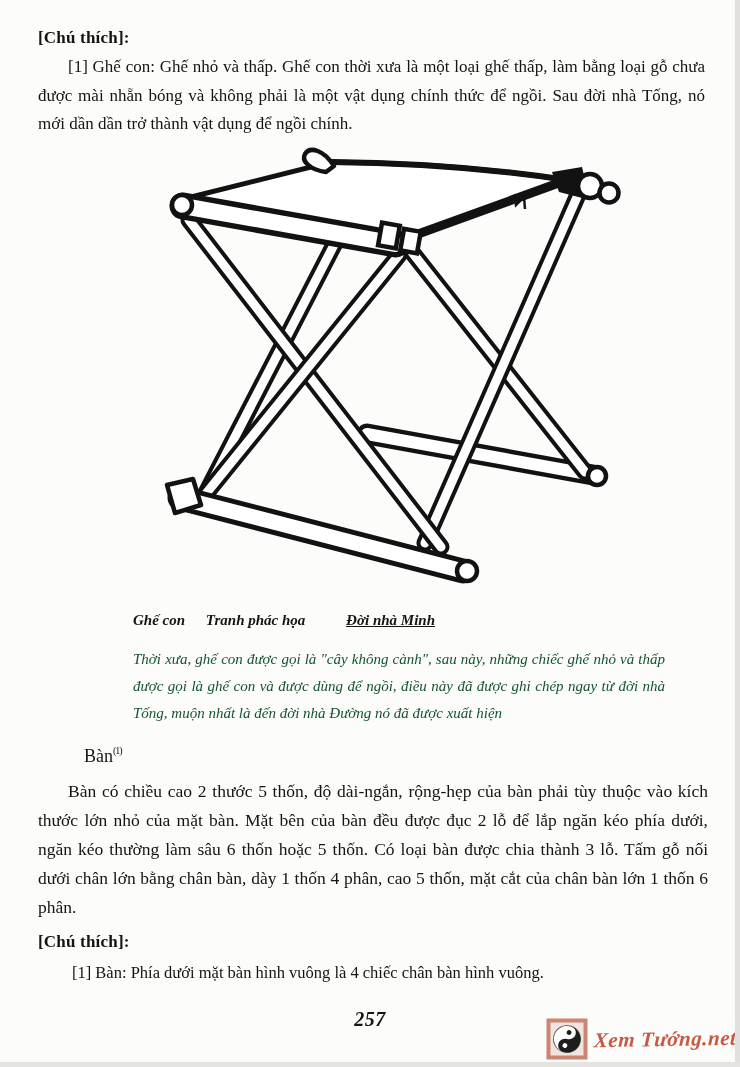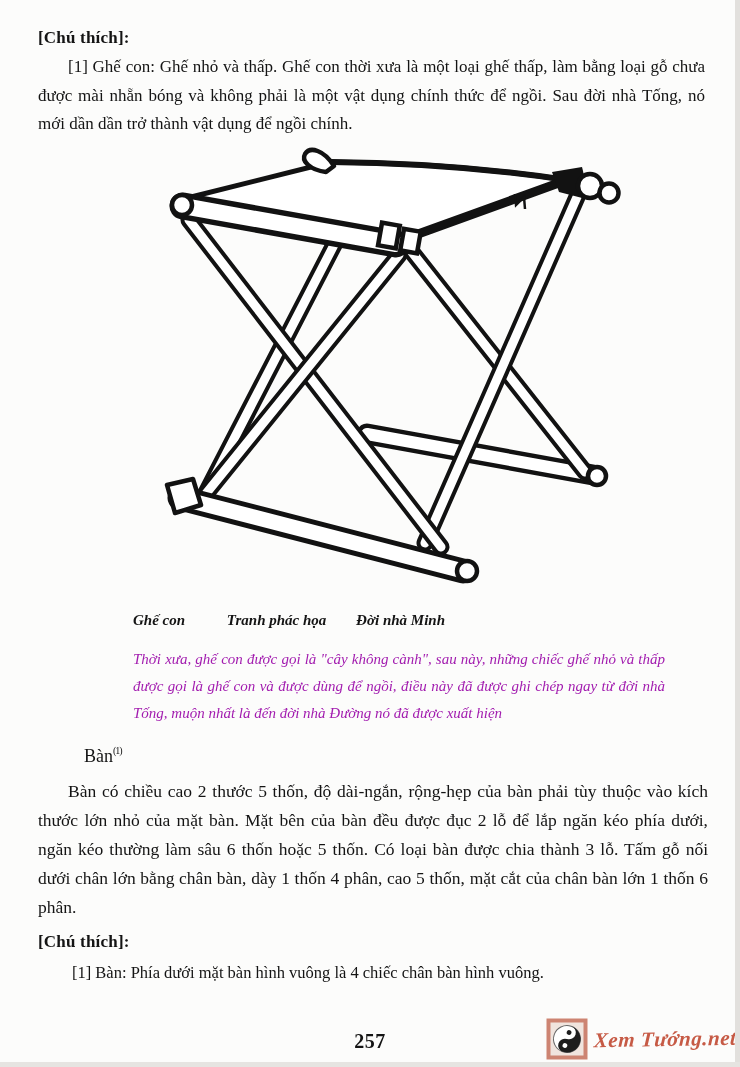--- a/index.html
+++ b/index.html
@@ -18,25 +18,25 @@
     text-indent:30px;
   }
   .ban-text{
     font-size:17.5px;line-height:29px;text-align:justify;text-justify:inter-word;
     text-indent:30px;
   }
   .fig-caption{
     font-weight:bold;font-style:italic;font-size:15px;white-space:nowrap;
   }
   .fig-caption span{display:inline-block;text-align:right;}
-  .cap-gap1{margin-left:38px;}
-  .cap-gap2{margin-left:26px;}
+  .cap-gap1{margin-left:17px;}
+  .cap-gap2{margin-left:37px;text-decoration:underline;}
   .fig-desc{
     font-style:italic;font-size:15px;line-height:27px;text-align:justify;
-    color:#a21caf;
+    color:#14532d;
   }
   .section-title{font-size:18px;}
   .section-title sup{font-size:10px;position:relative;top:-1px;letter-spacing:-1px;}
   .note-body{font-size:16.5px;}
   .page-number{
     left:0;right:0;text-align:center;font-weight:bold;font-size:20px;letter-spacing:.5px;
   }
   .watermark{
     display:flex;align-items:center;gap:6px;
   }
@@ -121,21 +121,21 @@
 <div class="abs section-title" style="left:84px;top:746px;text-align:center;">
   <span>Bàn</span><sup>(1)</sup>
 </div>
 
 <div class="abs ban-text" style="left:38px;top:777px;width:670px;">Bàn có chiều cao 2 thước 5 thốn, độ dài-ngắn, rộng-hẹp của bàn phải tùy thuộc vào kích thước lớn nhỏ của mặt bàn. Mặt bên của bàn đều được đục 2 lỗ để lắp ngăn kéo phía dưới, ngăn kéo thường làm sâu 6 thốn hoặc 5 thốn. Có loại bàn được chia thành 3 lỗ. Tấm gỗ nối dưới chân lớn bằng chân bàn, dày 1 thốn 4 phân, cao 5 thốn, mặt cắt của chân bàn lớn 1 thốn 6 phân.</div>
 
 <div class="abs note-heading" style="left:38px;top:932px;">[Chú thích]:</div>
 
 <div class="abs note-body" style="left:72px;top:963px;">[1] Bàn: Phía dưới mặt bàn hình vuông là 4 chiếc chân bàn hình vuông.</div>
 
-<div class="abs page-number" style="top:1030px;">257</div>
+<div class="abs page-number" style="top:1008px;font-style:italic;">257</div>
 
 <div class="abs watermark" style="right:4px;top:1018px;">
   <svg width="42" height="42" viewBox="0 0 42 42">
     <rect x="2.5" y="2.5" width="37" height="37" fill="#f0e4de" stroke="#cd8472" stroke-width="4"></rect>
     <g transform="rotate(18 21 21)">
       <circle cx="21" cy="21" r="13.5" fill="#fff" stroke="#666" stroke-width="1"></circle>
       <path d="M21,7.5 A13.5,13.5 0 0 1 21,34.5 A6.75,6.75 0 0 1 21,21 A6.75,6.75 0 0 0 21,7.5 Z" fill="#1d1d1d"></path>
       <circle cx="21" cy="14.25" r="2.4" fill="#1d1d1d"></circle>
       <circle cx="21" cy="27.75" r="2.4" fill="#fff"></circle>
     </g>

